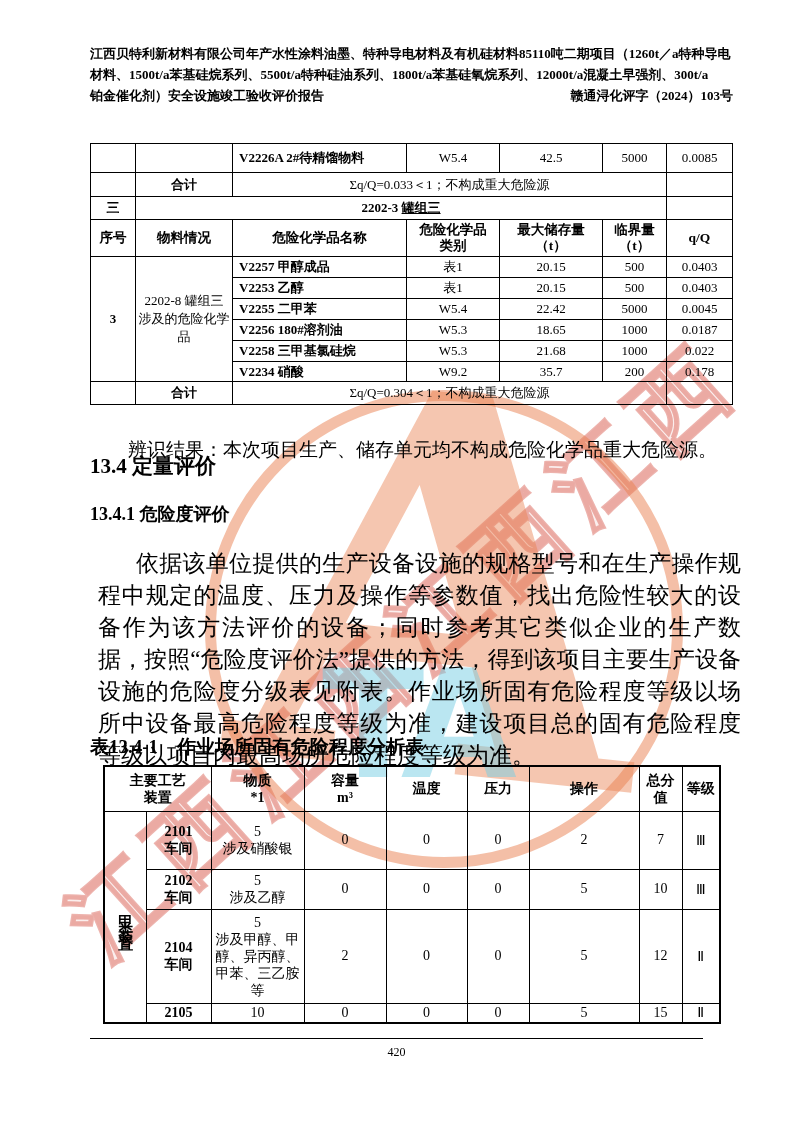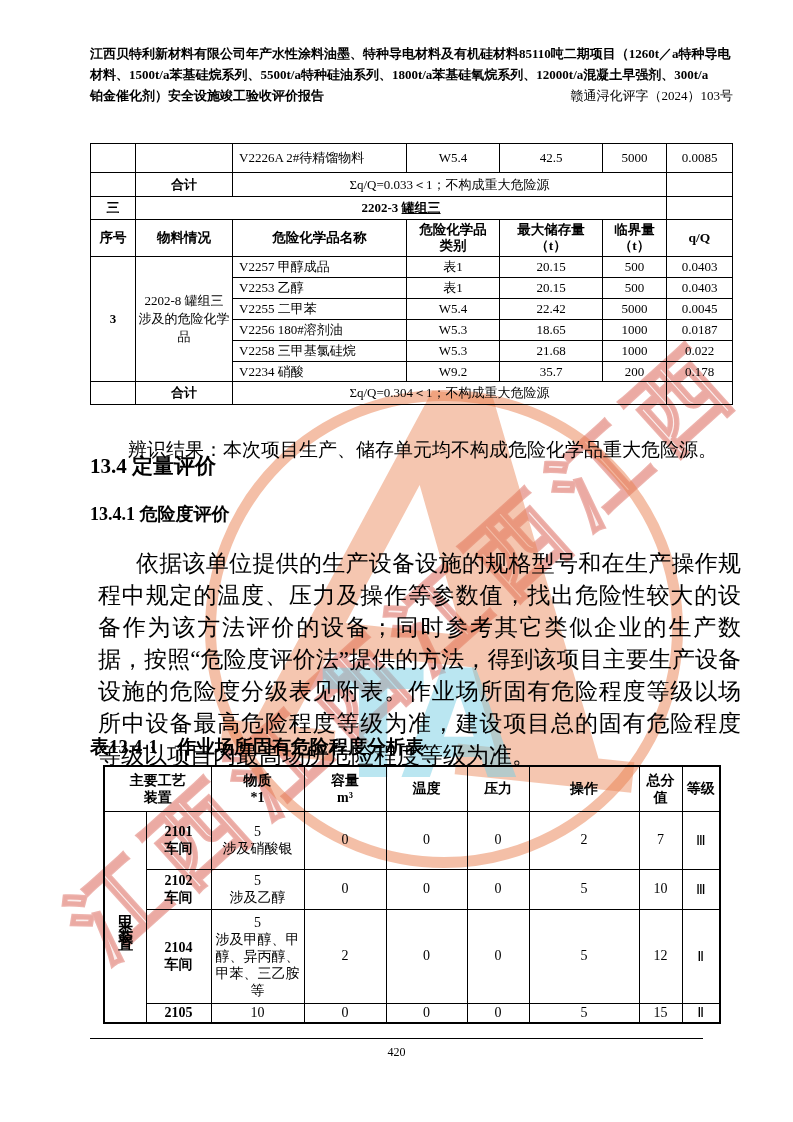--- a/index.html
+++ b/index.html
@@ -15,30 +15,30 @@
   .stamp-ta{left:322px;top:650px;font-size:150px;line-height:1;font-weight:bold;
             color:rgba(118,206,228,0.50);font-family:"DejaVu Sans",sans-serif;letter-spacing:-12px;}
   .wm-diag{left:42px;top:892px;transform:rotate(-42deg);transform-origin:0 0;white-space:nowrap;
            font-size:92px;font-weight:bold;letter-spacing:16px;font-family:"DejaVu Sans",sans-serif;
            color:rgba(214,86,74,0.10);-webkit-text-stroke:2.5px rgba(214,86,74,0.45);}
 
   
   .doc-header{position:absolute;left:90px;top:43px;width:643px;font-size:13px;line-height:21px;
               font-weight:600;}
   .doc-header .line3{display:flex;justify-content:space-between;}
-  .doc-number{font-weight:normal;}
+  .doc-number{font-weight:bold;}
 
   
   table{border-collapse:collapse;table-layout:fixed;position:absolute;background:transparent;}
   td,th{border:1px solid #000;text-align:center;vertical-align:middle;padding:0 2px;overflow:hidden;}
   th{font-weight:bold;white-space:pre-line;}
 
   .t1{left:90px;top:143px;width:642px;font-size:13px;border:1.5px solid #000;}
   .t1 th{font-size:13.5px;line-height:16px;}
-  .t1 .name{text-align:left;padding-left:6px;}
+  .t1 .name{text-align:left;padding-left:6px;font-weight:bold;}
   .t1 .bold{font-weight:bold;}
   .t1 .uline{text-decoration:underline;}
 
   .t2{left:103px;top:765px;width:616px;font-size:14px;border:2px solid #000;}
   .t2 th{line-height:17px;}
   .t2 .unit{font-weight:bold;white-space:pre-line;line-height:17px;}
   .t2 .substance{white-space:pre-line;line-height:17px;}
   .vtext{writing-mode:vertical-lr;text-orientation:upright;margin:0 auto;letter-spacing:7px;
          font-weight:bold;font-size:15px;}
 

